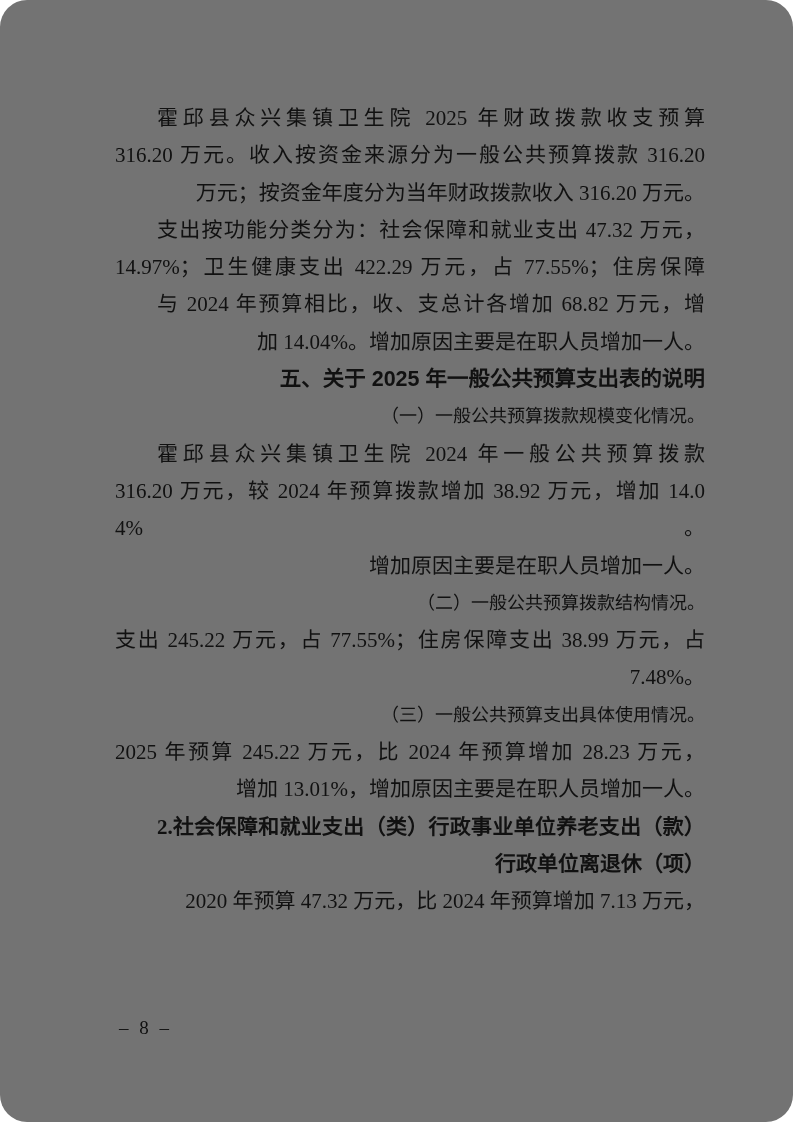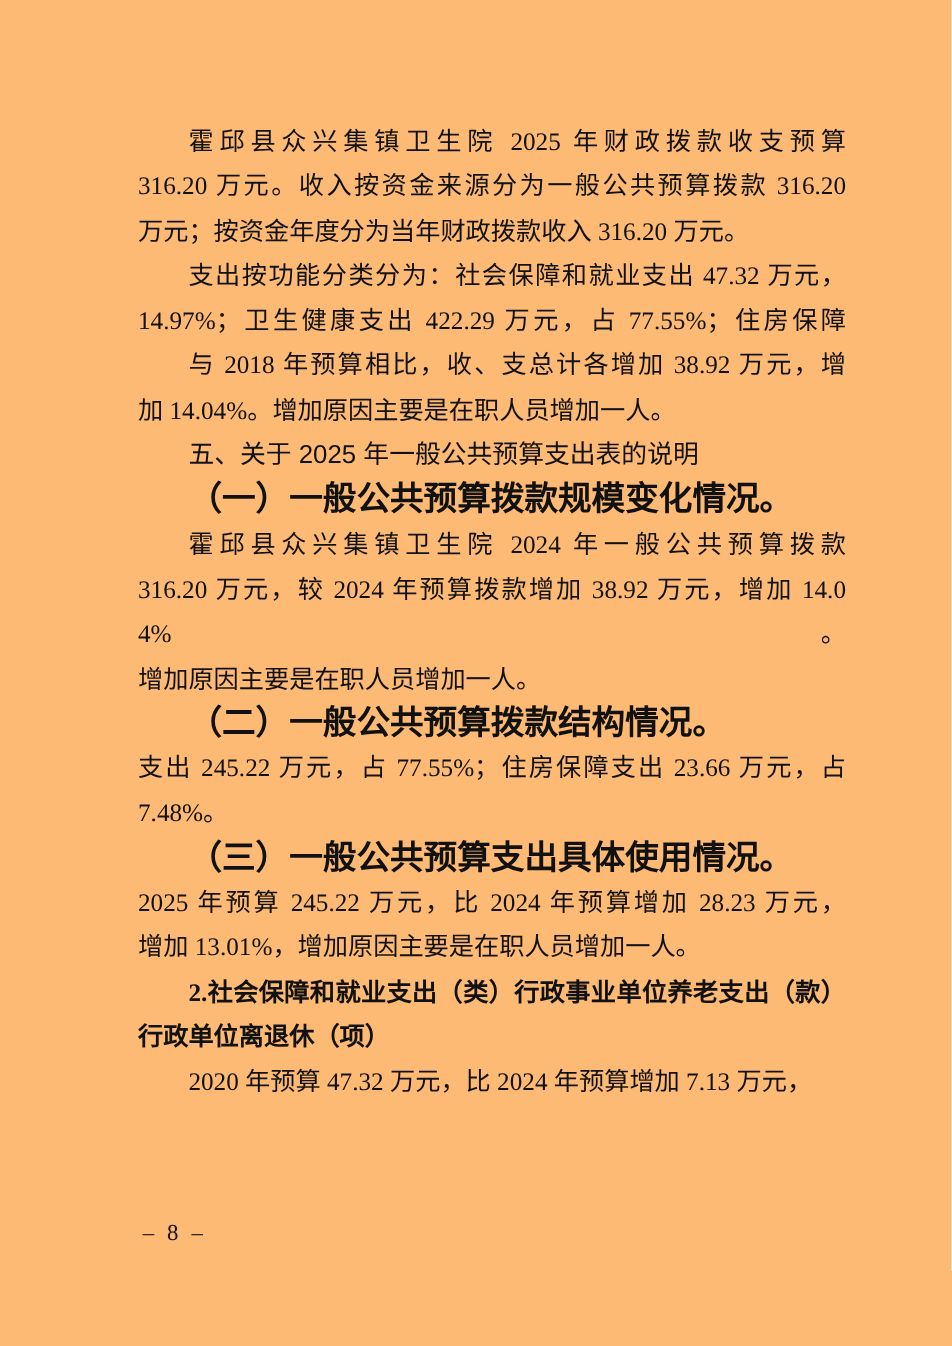--- a/index.html
+++ b/index.html
@@ -4,53 +4,54 @@
 <style>
   html, body {
     margin: 0;
     padding: 0;
     background: #ffffff;
   }
   .page {
     position: relative;
     width: 793px;
     height: 1122px;
-    background: #fdba74;
+    background: #737373;
     overflow: hidden;
     color: #111111;
     font-family: "Liberation Serif", "DejaVu Serif", serif;
+    border-radius: 27px;
   }
   .content {
     position: absolute;
     left: 115px;
     top: 100px;
     width: 590px;
   }
   .line {
     font-size: 21px;
     line-height: 37.3px;
     text-justify: distribute;
     word-break: break-all;
   }
   
   .jl {
     text-align: justify;
     text-align-last: justify;
   }
   
   .ll {
-    text-align: left;
+    text-align: right;
   }
   .indent { text-indent: 42px; }
   .h1 {
     font-family: "Liberation Sans", "DejaVu Sans", sans-serif;
-    font-weight: 400;
+    font-weight: 700;
     font-size: 21.5px;
   }
-  .h2 { font-weight: 700; font-size: 28px; }
+  .h2 { font-weight: 400; font-size: 18px; }
   .bold { font-weight: 700; }
   .footer {
     position: absolute;
     left: 119px;
     top: 1013px;
     font-size: 19px;
     line-height: 30px;
     letter-spacing: 3px;
     color: #111111;
   }
@@ -66,21 +67,21 @@
       <div class="line jl">316.20 万元。收入按资金来源分为一般公共预算拨款 316.20</div>
       <div class="line ll">万元；按资金年度分为当年财政拨款收入 316.20 万元。</div>
     </div>
 
     <div>
       <div class="line jl indent">支出按功能分类分为：社会保障和就业支出 47.32 万元，</div>
       <div class="line jl">14.97%；卫生健康支出 422.29 万元，占 77.55%；住房保障</div>
     </div>
 
     <div>
-      <div class="line jl indent">与 2018 年预算相比，收、支总计各增加 38.92 万元，增</div>
+      <div class="line jl indent">与 2024 年预算相比，收、支总计各增加 68.82 万元，增</div>
       <div class="line ll">加 14.04%。增加原因主要是在职人员增加一人。</div>
     </div>
 
     <div>
       <div class="line ll indent h1">五、关于 2025 年一般公共预算支出表的说明</div>
     </div>
 
     <div>
       <div class="line ll indent h2">（一）一般公共预算拨款规模变化情况。</div>
     </div>
@@ -89,21 +90,21 @@
       <div class="line jl indent">霍邱县众兴集镇卫生院 2024 年一般公共预算拨款</div>
       <div class="line jl">316.20 万元，较 2024 年预算拨款增加 38.92 万元，增加 14.04%。</div>
       <div class="line ll">增加原因主要是在职人员增加一人。</div>
     </div>
 
     <div>
       <div class="line ll indent h2">（二）一般公共预算拨款结构情况。</div>
     </div>
 
     <div>
-      <div class="line jl">支出 245.22 万元，占 77.55%；住房保障支出 23.66 万元，占</div>
+      <div class="line jl">支出 245.22 万元，占 77.55%；住房保障支出 38.99 万元，占</div>
       <div class="line ll">7.48%。</div>
     </div>
 
     <div>
       <div class="line ll indent h2">（三）一般公共预算支出具体使用情况。</div>
     </div>
 
     <div>
       <div class="line jl">2025 年预算 245.22 万元，比 2024 年预算增加 28.23 万元，</div>
       <div class="line ll">增加 13.01%，增加原因主要是在职人员增加一人。</div>

